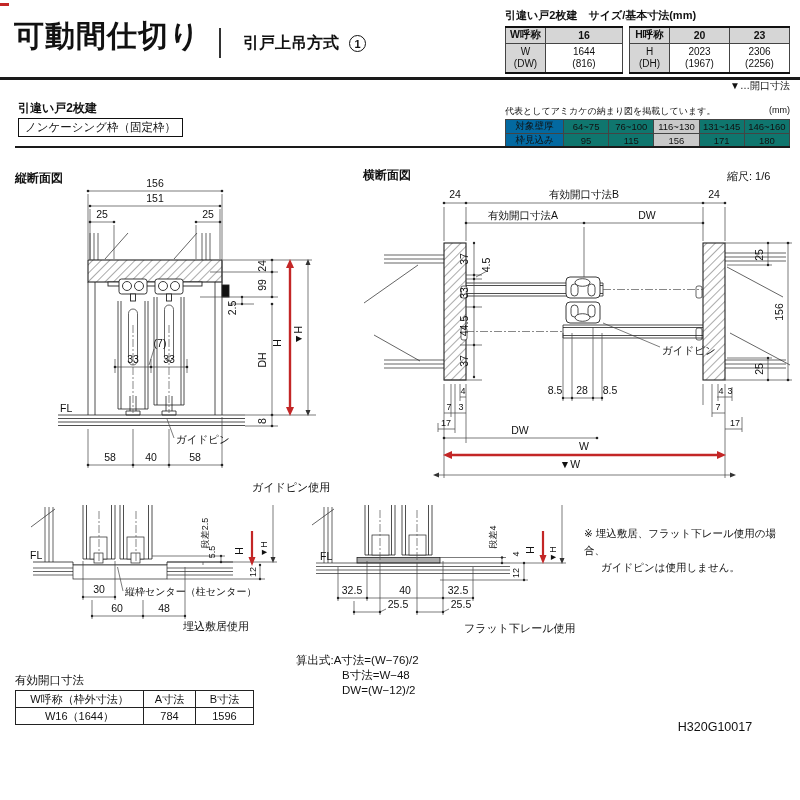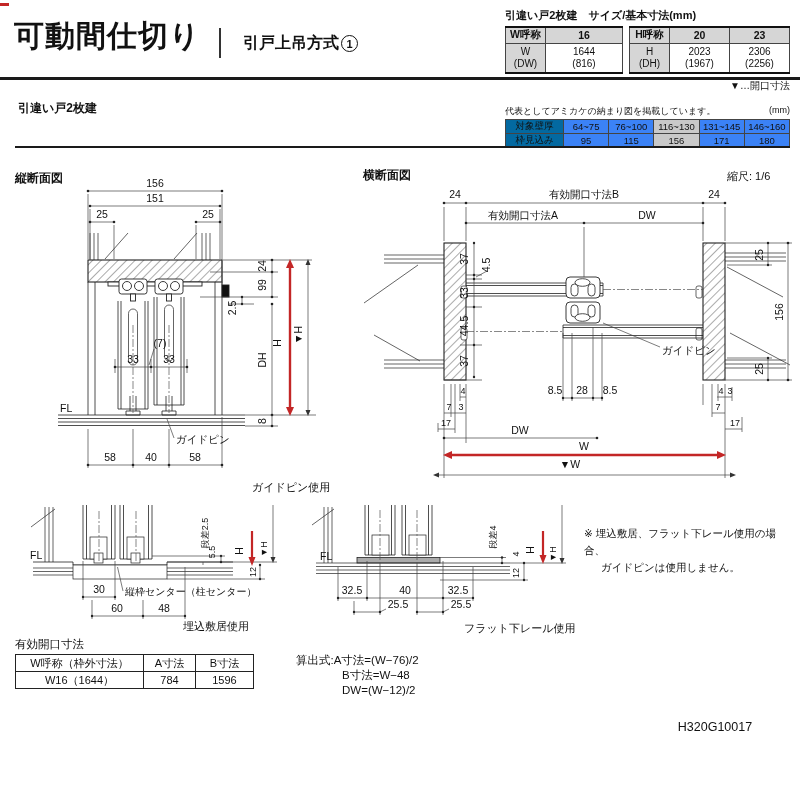--- a/index.html
+++ b/index.html
@@ -13,34 +13,34 @@
 .dimS{font-size:9px}
 .lbl{font-size:10.5px}
 .d{fill:#222;stroke:none}
 .xl{stroke:#444;stroke-width:0.7;fill:none}
 .cl{stroke:#555;stroke-width:0.7;fill:none;stroke-dasharray:8 2 2 2}
 .st{stroke:#222;fill:none}
 .red{stroke:#c32626;fill:none}
 .redf{fill:#c32626;stroke:none}
 .rule{position:absolute;background:#1a1a1a}
 .title{font-size:30px;font-weight:bold;letter-spacing:1px}
-.subtitle{font-size:16px;font-weight:bold;display:flex;align-items:center;gap:2px}
+.subtitle{font-size:16px;font-weight:bold;display:flex;align-items:center;gap:10px}
 .numcircle{display:inline-flex;width:17px;height:17px;border:1.6px solid #111;border-radius:50%;
   align-items:center;justify-content:center;font-size:11px;font-weight:bold}
 .seclab{font-size:12px;font-weight:bold}
 .framebox{font-size:11.5px;border:1.2px solid #111;padding:1px 6px;display:inline-block}
 .caption{font-size:11px}
 .drawlab{font-size:12px;font-weight:700}
 table{border-collapse:collapse}
 .stbl{border-top:2px solid #111;border-bottom:2px solid #111;table-layout:fixed}
 .stbl th,.stbl td{border:1px solid #444;text-align:center;vertical-align:middle;padding:0}
 .stbl th{height:16px;font-size:10.5px;background:#d6d6d6}
 .stbl td{height:30px;font-size:10px;line-height:12px;background:#fff}
 .stbl td.hd{background:#d6d6d6}
-.wtbl td{border:1px solid #444;text-align:center;font-size:9.5px;height:13px;padding:0;background:#3b82f6}
+.wtbl td{border:1px solid #444;text-align:center;font-size:9.5px;height:13px;padding:0;background:#0f766e}
 .wtbl td.hd{background:#0369a1}
 .wtbl td.hl{background:#c9c9c9}
 .otbl th,.otbl td{border:1px solid #222;text-align:center;font-size:11px;font-weight:normal;height:17px;padding:0 2px}
 .note{font-size:10.5px;line-height:17px}
 .formulas{font-size:11.5px;line-height:15px}
 .formulas .ind{margin-left:46px}
 .docnum{font-size:12.5px}
 </style>
 </head>
 <body>
@@ -100,20 +100,23 @@
         </tr>
       </tbody>
         </table>
     </div>
     <div style="text-align:right;font-size:10px;margin-top:5px">▼…開口寸法</div>
   </div>
 
   <div class="rule" style="left:0;top:77px;width:800px;height:3px"></div>
 
   <div class="abs seclab" style="left:18px;top:100px">引違い戸2枚建</div>
+  <div class="abs" style="left:18px;top:117px">
+    <span class="framebox">ノンケーシング枠（固定枠）</span>
+  </div>
 
   <div class="abs" style="left:505px;top:105px;width:285px">
     <div style="display:flex;justify-content:space-between;font-size:9px;margin-bottom:1px">
       <span>代表としてアミカケの納まり図を掲載しています。</span>
       <span>(mm)</span>
     </div>
     <table class="wtbl" style="width:285px;table-layout:fixed">
       <tbody>
           <tr>
         <td class="hd" style="width:58px">対象壁厚</td>
@@ -445,21 +448,21 @@
       <text class="lbl" x="10" y="55">FL</text>
     </g>
   </svg>
   <div class="abs caption" style="left:464px;top:621px">フラット下レール使用</div>
 
   <div class="abs note" style="left:584px;top:525px;width:210px">
     <div>※ 埋込敷居、フラット下レール使用の場合、</div>
     <div style="margin-left:17px">ガイドピンは使用しません。</div>
   </div>
 
-  <div class="abs" style="left:15px;top:637px">
+  <div class="abs" style="left:15px;top:673px">
     <div style="font-size:11.5px">有効開口寸法</div>
     <table class="otbl" style="margin-top:2px">
       <tbody>
           <tr>
         <th style="width:128px">W呼称（枠外寸法）</th>
         <th style="width:52px">A寸法</th>
         <th style="width:58px">B寸法</th>
       </tr>
       <tr>
         <td>W16（1644）</td>

